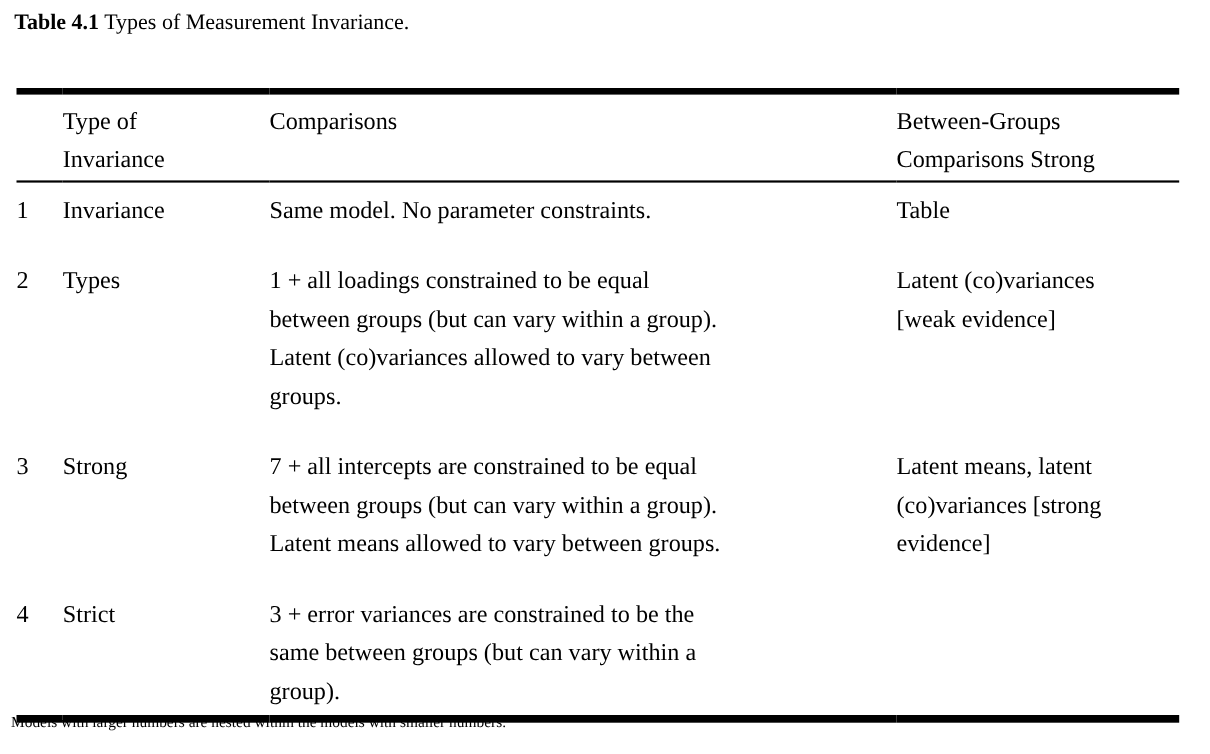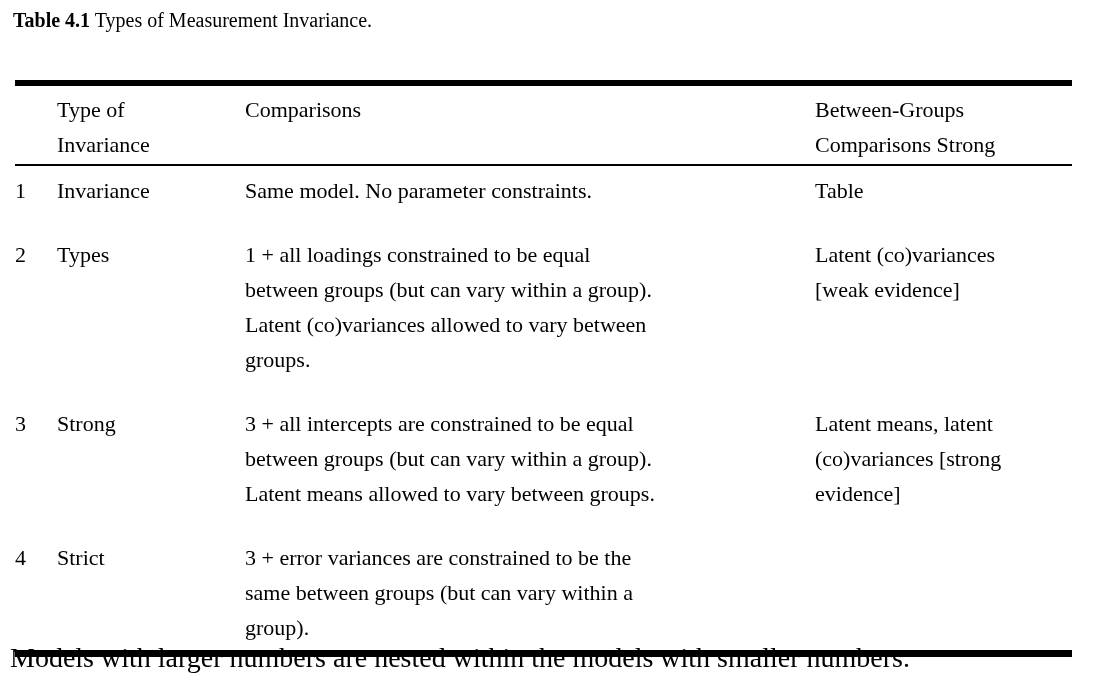--- a/index.html
+++ b/index.html
@@ -64,21 +64,21 @@
   .inv-table tbody tr.body-row + tr.body-row td {
     padding-top: 0;
   }
   .inv-table tbody tr.body-row:last-child td {
     padding-bottom: 5px;
   }
   .footnote {
     position: absolute;
     left: 10px;
     top: 642px;
-    font-size: 28px;
+    font-size: 14px;
     line-height: 32px;
     white-space: nowrap;
   }
 </style>
 </head>
 <body>
 
 <div class="page">
 
   <div class="caption">
@@ -116,21 +116,21 @@
         <td>1 + all loadings constrained to be equal
 between groups (but can vary within a group).
 Latent (co)variances allowed to vary between
 groups.</td>
         <td>Latent (co)variances
 [weak evidence]</td>
       </tr>
       <tr class="body-row">
         <td>3</td>
         <td>Strong</td>
-        <td>3 + all intercepts are constrained to be equal
+        <td>7 + all intercepts are constrained to be equal
 between groups (but can vary within a group).
 Latent means allowed to vary between groups.</td>
         <td>Latent means, latent
 (co)variances [strong
 evidence]</td>
       </tr>
       <tr class="body-row">
         <td>4</td>
         <td>Strict</td>
         <td>3 + error variances are constrained to be the

